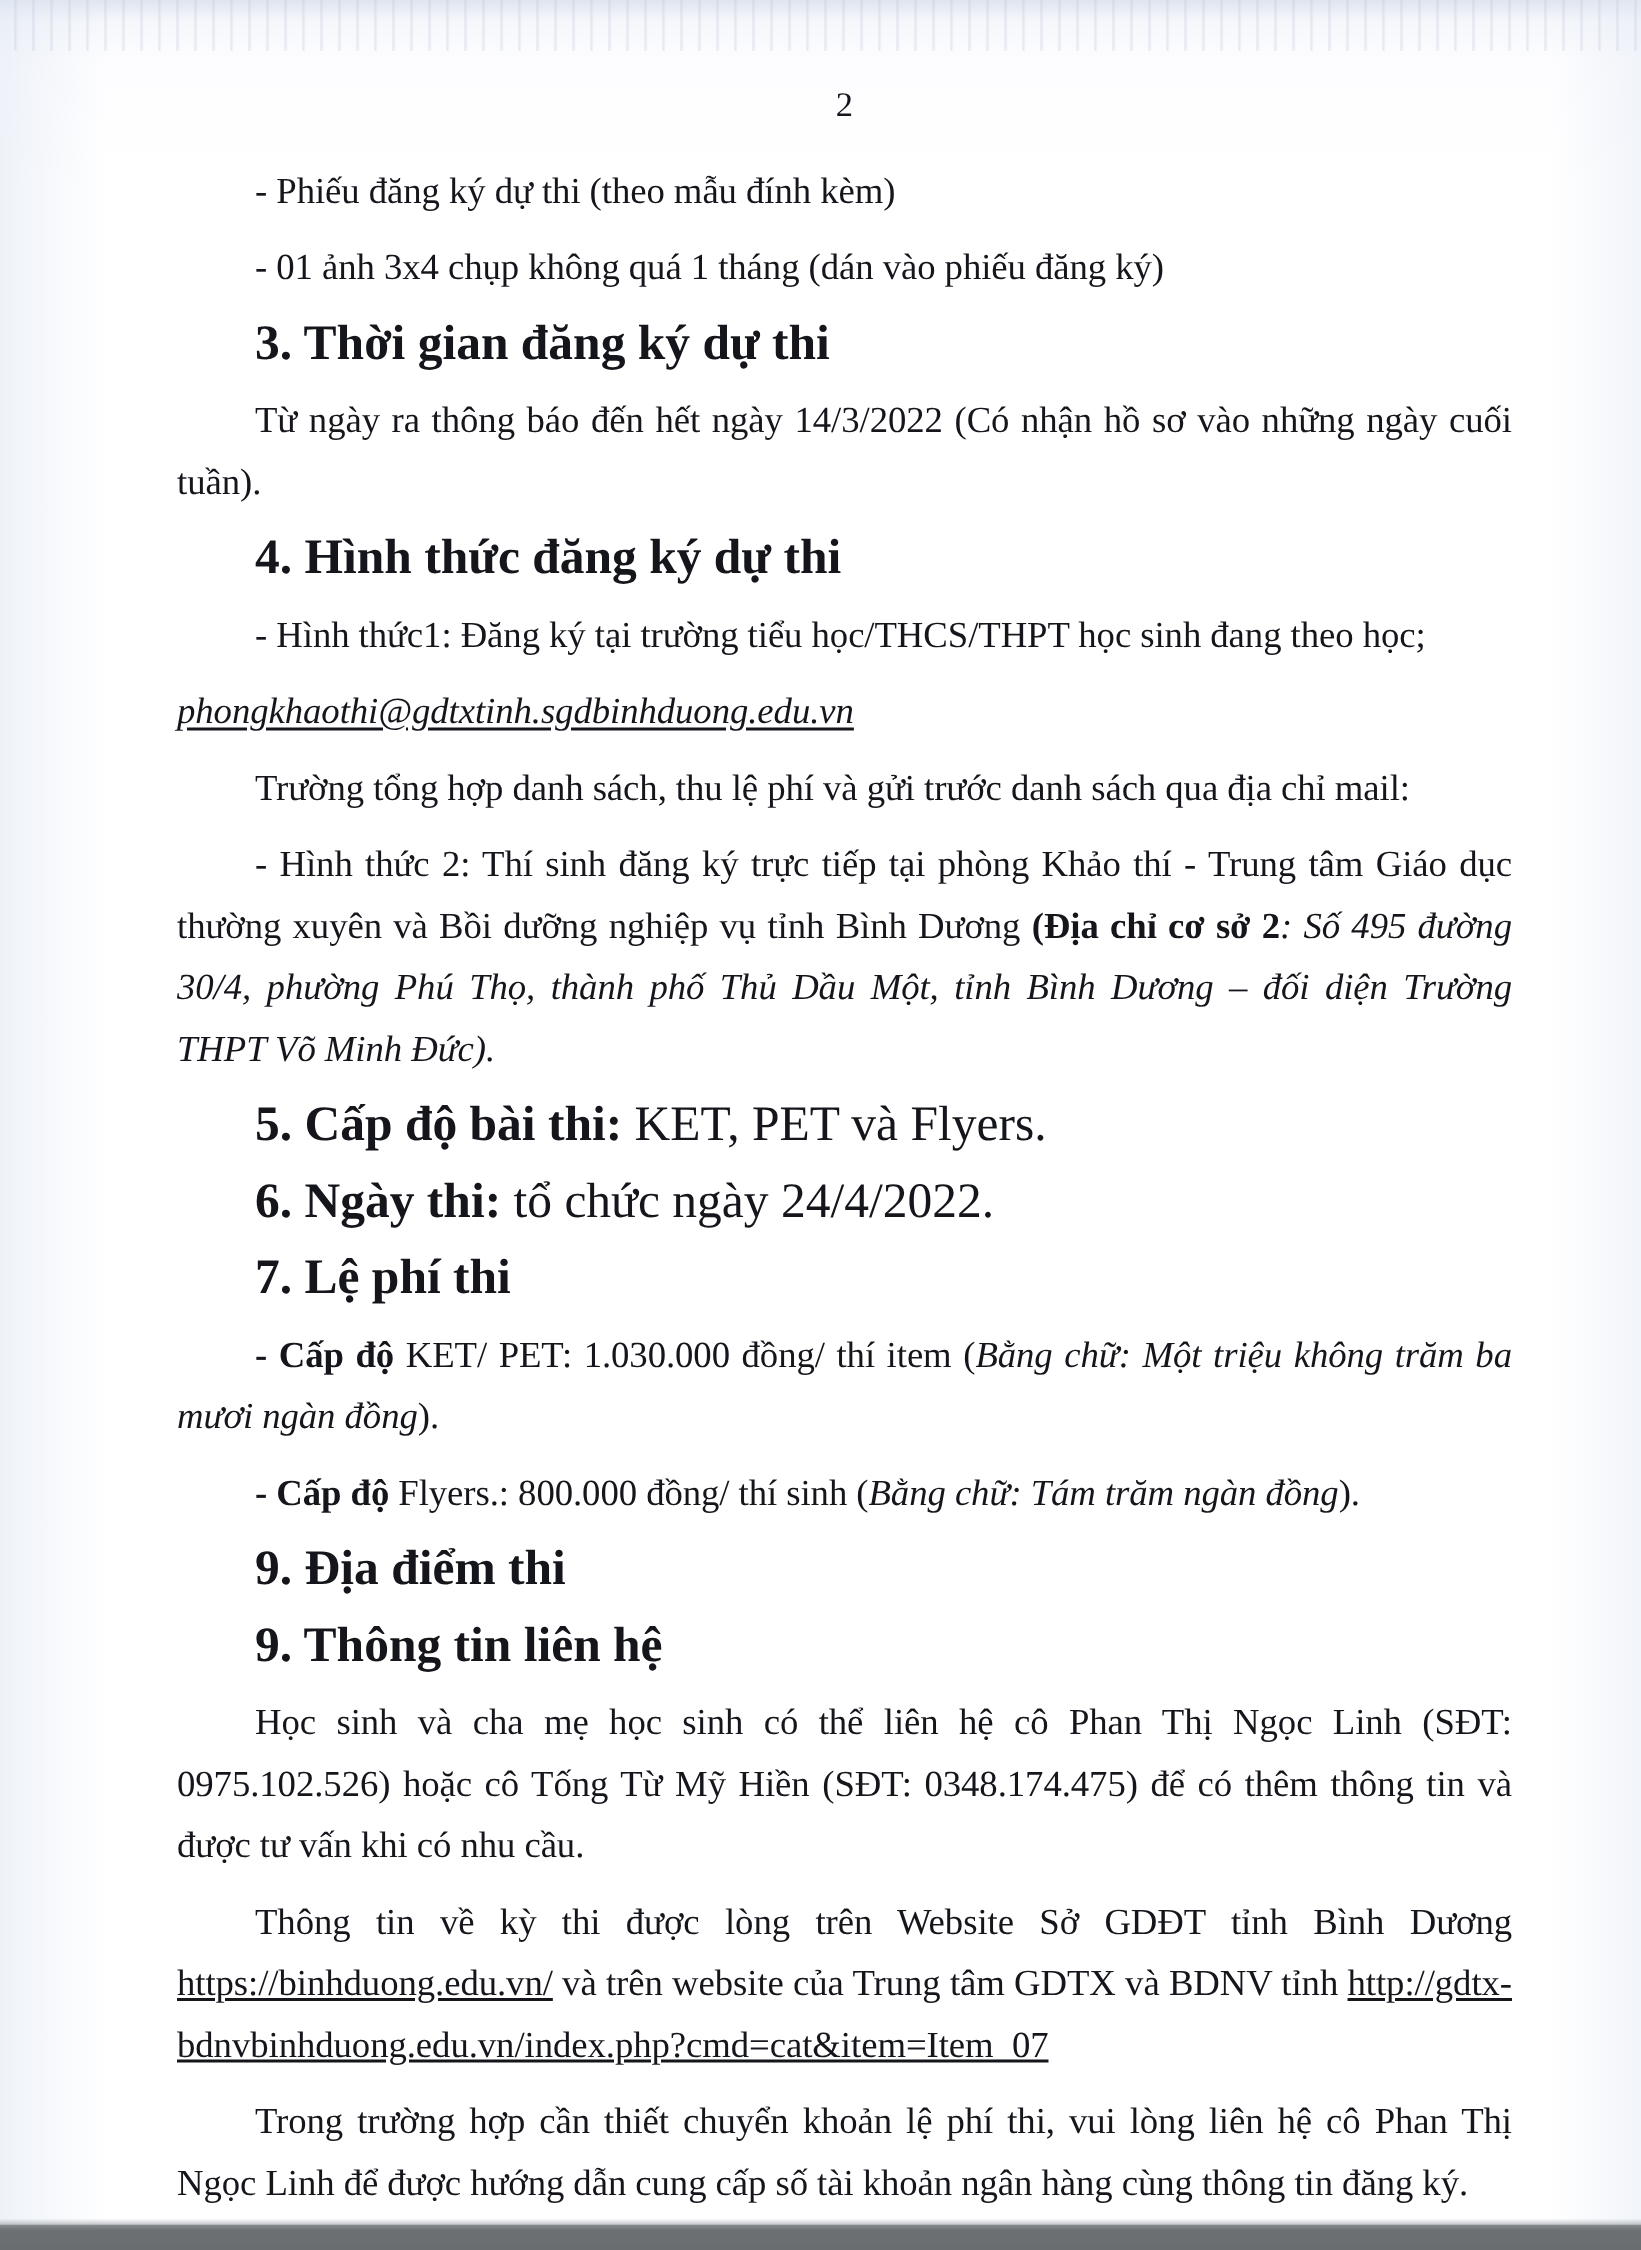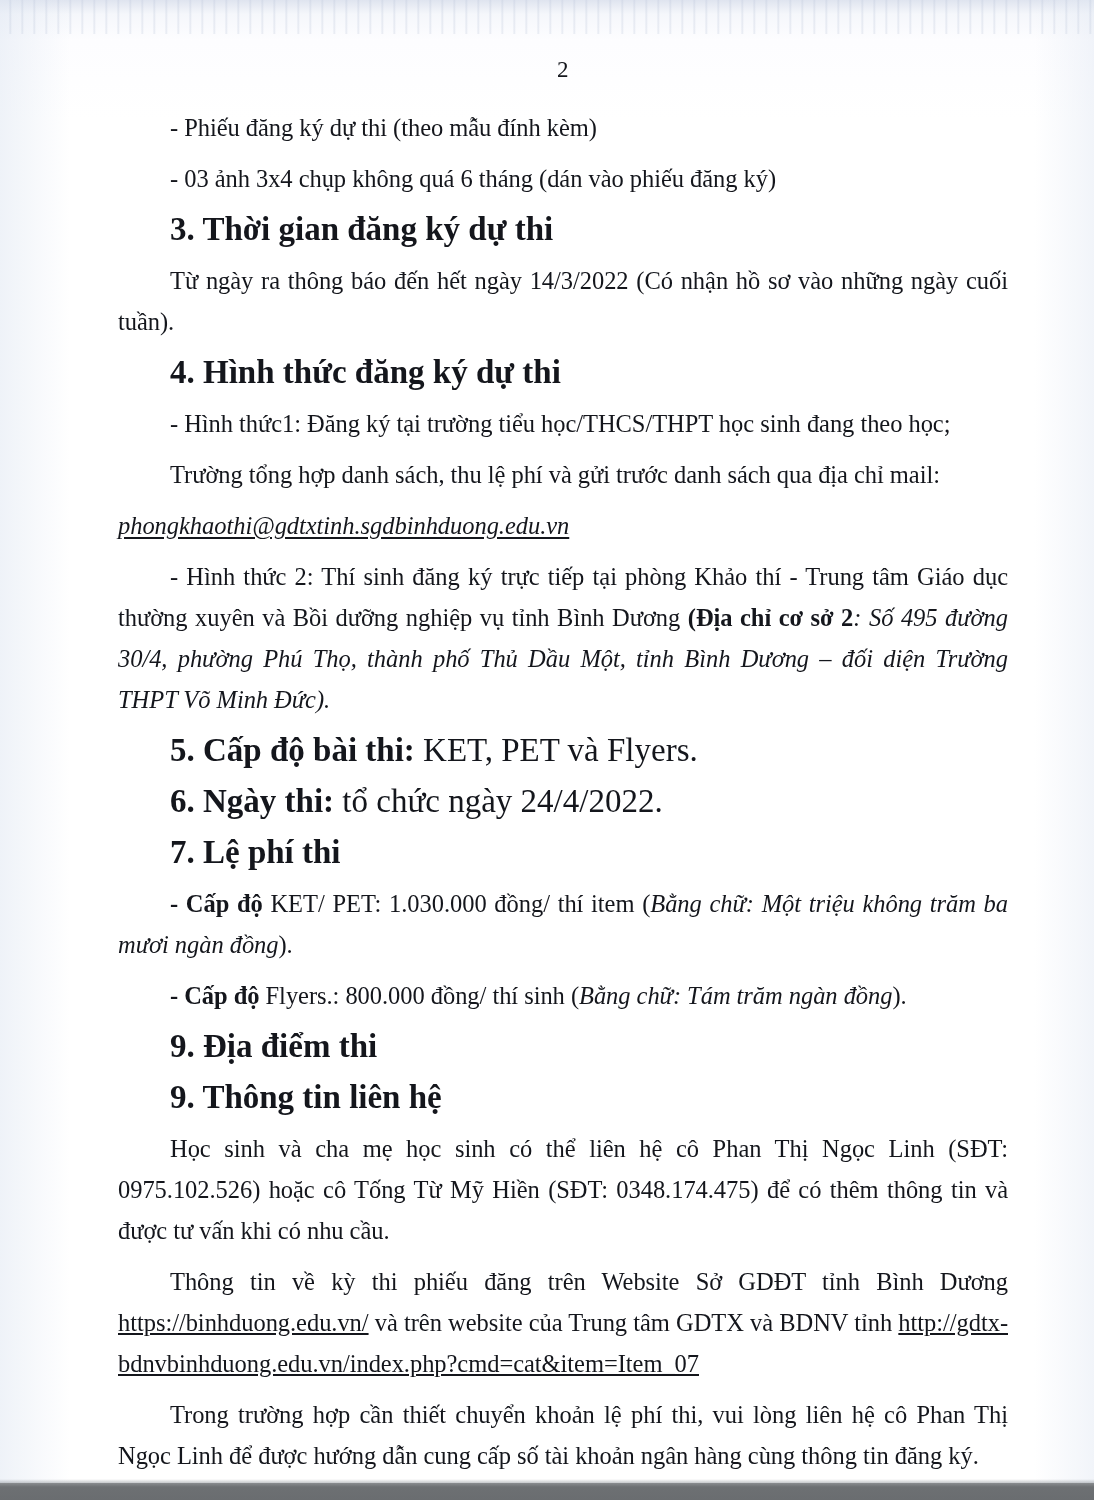--- a/index.html
+++ b/index.html
@@ -116,53 +116,53 @@
 <div class="page">
   <div class="scan-tint"></div>
   <div class="scan-streaks"></div>
 
   <div class="content">
 
     <div class="page-number">2</div>
 
     <p class="para no-indent" style="text-indent:52px;font-family:Liberation Serif, serif;">- Phiếu đăng ký dự thi (theo mẫu đính kèm)</p>
 
-    <p class="para">- 03 ảnh 3x4 chụp không quá 6 tháng (dán vào phiếu đăng ký)</p>
+    <p class="para">- 01 ảnh 3x4 chụp không quá 1 tháng (dán vào phiếu đăng ký)</p>
 
     <h3 class="heading">3. Thời gian đăng ký dự thi</h3>
 
     <p class="para">Từ ngày ra thông báo đến hết ngày 14/3/2022 (Có nhận hồ sơ vào những ngày cuối tuần).</p>
 
     <h3 class="heading">4. Hình thức đăng ký dự thi</h3>
 
     <p class="para last-left">- Hình thức1: Đăng ký tại trường tiểu học/THCS/THPT học sinh đang theo học;</p>
 
+    <p class="para no-indent"><span class="email">phongkhaothi@gdtxtinh.sgdbinhduong.edu.vn</span></p>
+
     <p class="para">Trường tổng hợp danh sách, thu lệ phí và gửi trước danh sách qua địa chỉ mail:</p>
-
-    <p class="para no-indent"><span class="email">phongkhaothi@gdtxtinh.sgdbinhduong.edu.vn</span></p>
 
     <p class="para"><span>- Hình thức 2: Thí sinh đăng ký trực tiếp tại phòng Khảo thí - Trung tâm Giáo dục thường xuyên và Bồi dưỡng nghiệp vụ tỉnh Bình Dương </span><span class="bi">(Địa chỉ cơ sở 2</span><span class="it">: Số 495 đường 30/4, phường Phú Thọ, thành phố Thủ Dầu Một, tỉnh Bình Dương – đối diện Trường THPT Võ Minh Đức).</span></p>
 
     <h3 class="heading"><span>5. Cấp độ bài thi:</span><span class="rest"> KET, PET và Flyers.</span></h3>
 
     <h3 class="heading"><span>6. Ngày thi:</span><span class="rest">  tổ chức ngày 24/4/2022.</span></h3>
 
     <h3 class="heading">7. Lệ phí thi</h3>
 
     <p class="para"><span class="bd">- Cấp độ</span><span> KET/ PET: 1.030.000 đồng/ thí item (</span><span class="it">Bằng chữ: Một triệu không trăm ba mươi ngàn đồng</span><span>).</span></p>
 
     <p class="para last-left"><span class="bd">- Cấp độ</span><span> Flyers.: 800.000 đồng/ thí sinh (</span><span class="it">Bằng chữ: Tám trăm ngàn đồng</span><span>).</span></p>
 
     <h3 class="heading">9. Địa điểm thi</h3>
 
 
     <h3 class="heading">9. Thông tin liên hệ</h3>
 
     <p class="para">Học sinh và cha mẹ học sinh có thể liên hệ cô Phan Thị Ngọc Linh (SĐT: 0975.102.526) hoặc cô Tống Từ Mỹ Hiền (SĐT: 0348.174.475) để có thêm thông tin và được tư vấn khi có nhu cầu.</p>
 
-    <p class="para"><span>Thông tin về kỳ thi phiếu đăng trên Website Sở GDĐT tỉnh Bình Dương </span><span class="link">https://binhduong.edu.vn/</span><span> và trên website của Trung tâm GDTX và BDNV tỉnh </span><span class="link">http://gdtx-bdnvbinhduong.edu.vn/index.php?cmd=cat&amp;item=Item_07</span></p>
+    <p class="para"><span>Thông tin về kỳ thi được lòng trên Website Sở GDĐT tỉnh Bình Dương </span><span class="link">https://binhduong.edu.vn/</span><span> và trên website của Trung tâm GDTX và BDNV tỉnh </span><span class="link">http://gdtx-bdnvbinhduong.edu.vn/index.php?cmd=cat&amp;item=Item_07</span></p>
 
     <p class="para">Trong trường hợp cần thiết chuyển khoản lệ phí thi, vui lòng liên hệ cô Phan Thị Ngọc Linh để được hướng dẫn cung cấp số tài khoản ngân hàng cùng thông tin đăng ký.</p>
 
   </div>
 
   <div class="bottom-bar"></div>
 </div>
 
 </body></html>

